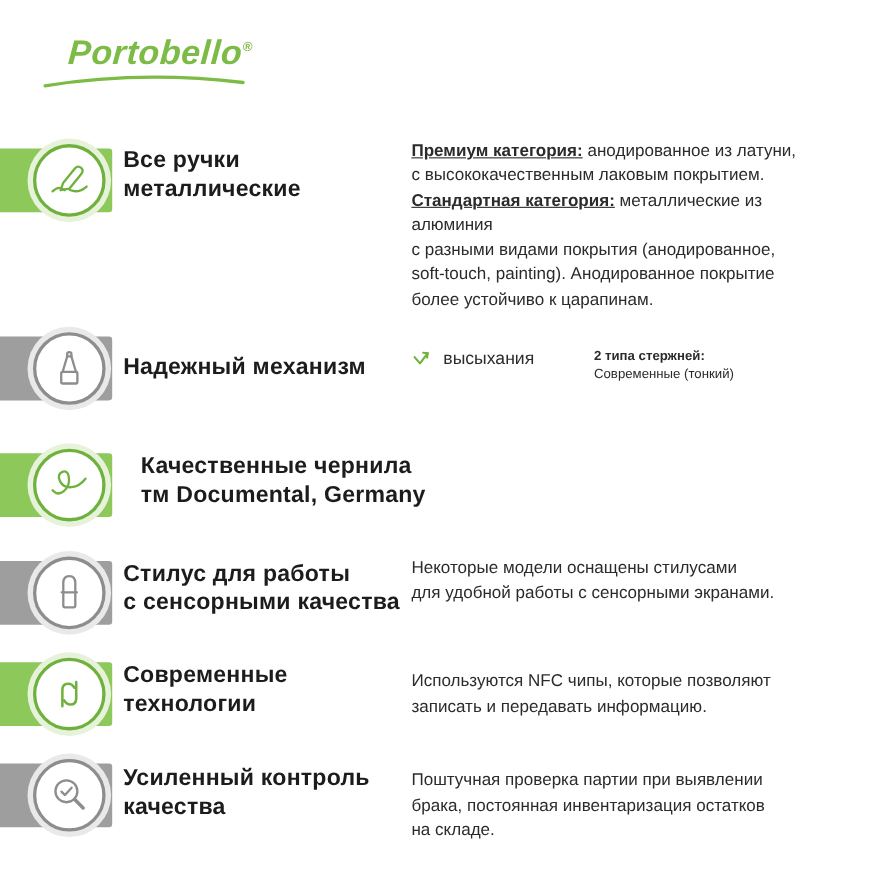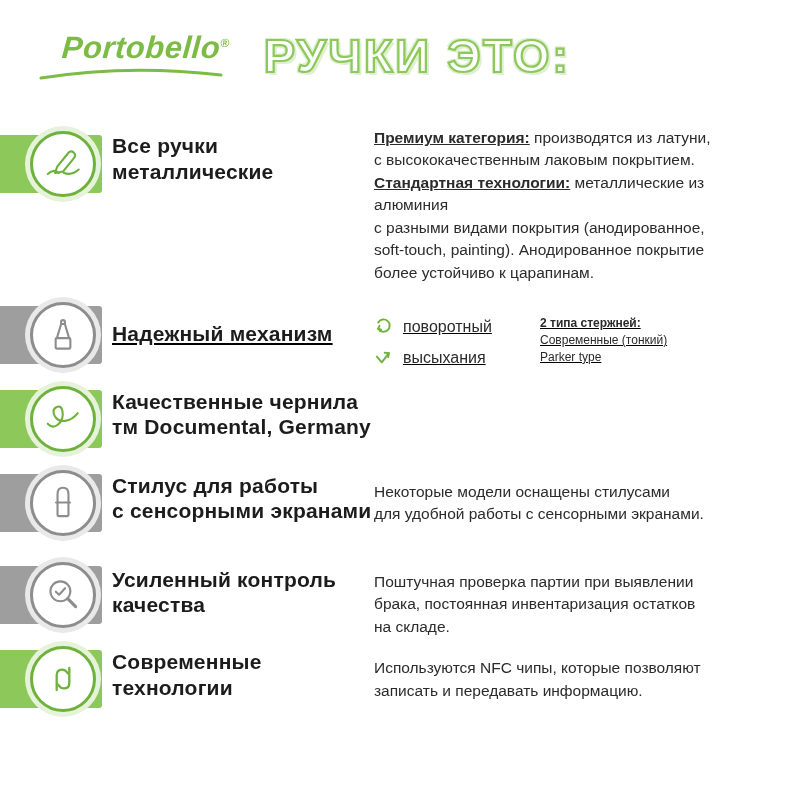--- a/index.html
+++ b/index.html
@@ -49,59 +49,58 @@
   .seg-b{font-weight:bold;text-decoration:underline;}
   
   .mech{display:flex;white-space:normal;}
   .mech-col{width:166px;flex:none;}
   .mech-item{display:flex;align-items:center;gap:10px;margin-bottom:8px;font-size:16px;}
   .mech-item svg{color:var(--green-stroke,#6FB13D);flex:none;}
   .refill-col{font-size:12px;line-height:1.4;}
   .refill-heading{font-weight:bold;}
   
   .r1{margin-bottom:10px;} .r1 .row-title{margin-top:10px;} .r1 .row-body{margin-top:4px;}
-  .r2{margin-bottom:0;text-decoration:underline;} .r2 .row-title{margin-top:27px;} .r2 .row-body{margin-top:21px;}
-  .r3{margin-bottom:2px;}  .r3 .row-title{margin-top:11px;} .r3 .row-body{margin-top:6px;}
-  .r4{margin-bottom:10px;} .r4 .row-title{margin-top:11px;} .r4 .row-body{margin-top:19px;}
+  .r2{margin-bottom:24px;} .r2 .row-title{margin-top:27px;} .r2 .row-body{margin-top:21px;}
+  .r3{margin-bottom:16px;gap:16px;}  .r3 .row-title{margin-top:11px;} .r3 .row-body{margin-top:6px;}
+  .r4{margin-bottom:10px;} .r4 .row-title{margin-top:11px;} .r4 .row-body{margin-top:8px;}
   .r5{margin-bottom:10px;} .r5 .row-title{margin-top:11px;} .r5 .row-body{margin-top:19px;}
   .r6{margin-bottom:0;}    .r6 .row-title{margin-top:13px;} .r6 .row-body{margin-top:17px;}
 </style>
 </head>
 <body>
 
 <div class="page">
 
   <div class="header">
     <div class="logo-wrap">
       <span class="logo-text"><span>Portobello</span><span class="logo-reg">®</span></span>
       <svg class="logo-swoosh" width="186" height="14" viewBox="0 0 186 14" fill="none">
         <path d="M3,11 Q90,-3 183,8" stroke="#7CBB45" stroke-width="3" stroke-linecap="round" fill="none"></path>
       </svg>
     </div>
-    <div class="page-title">РУЧКИ ЭТО:</div>
   </div>
 
   <div class="rows">
 
     <div class="row r1">
       <div class="tab green"></div>
       <div class="icon-wrap">
         <div class="icon-circle green">
           <svg width="42" height="42" viewBox="0 0 40 40" fill="none" stroke="currentColor" stroke-width="2" stroke-linecap="round" stroke-linejoin="round">
             <path d="M12.5,28.5 L14.5,22.5 L25,9.5 Q27.5,6.8 30.3,9.2 Q32.8,11.6 30.2,14.6 L20,27.2 Z"></path>
             <path d="M5.5,29.5 Q11,24 16,28.5"></path>
             <path d="M20.5,28.3 Q28,31.5 35,25.3"></path>
           </svg>
         </div>
       </div>
       <h3 class="row-title">Все ручки
 металлические</h3>
-      <div class="row-body"><span class="seg-b">Премиум категория:</span><span> производятся из латуни,
+      <div class="row-body"><span class="seg-b">Премиум категория:</span><span> анодированное из латуни,
 с высококачественным лаковым покрытием.
-</span><span class="seg-b">Стандартная технологии:</span><span> металлические из алюминия
+</span><span class="seg-b">Стандартная категория:</span><span> металлические из алюминия
 с разными видами покрытия (анодированное,
 soft-touch, painting). Анодированное покрытие
 более устойчиво к царапинам.</span></div>
     </div>
 
     <div class="row r2">
       <div class="tab gray"></div>
       <div class="icon-wrap">
         <div class="icon-circle gray">
           <svg width="42" height="42" viewBox="0 0 40 40" fill="none" stroke="currentColor" stroke-width="2" stroke-linecap="round" stroke-linejoin="round">
@@ -110,37 +109,29 @@
             <path d="M21.8,9.5 L25.8,23"></path>
             <rect x="13" y="23" width="14" height="10" rx="1"></rect>
           </svg>
         </div>
       </div>
       <h3 class="row-title">Надежный механизм</h3>
       <div class="row-body mech">
         <div class="mech-col">
           <div class="mech-item">
             <svg width="19" height="19" viewBox="0 0 20 20" fill="none" stroke="currentColor" stroke-width="2" stroke-linecap="round" stroke-linejoin="round">
-              <path d="M4.4,5.8 A6.5,6.5 0 1 1 4.4,12.3"></path>
-              <path d="M4.4,12.3 l3.1,1.1 M4.4,12.3 l1.4,-3.0"></path>
-            </svg>
-            <span>поворотный</span>
-          </div>
-          <div class="mech-item">
-            <svg width="19" height="19" viewBox="0 0 20 20" fill="none" stroke="currentColor" stroke-width="2" stroke-linecap="round" stroke-linejoin="round">
               <path d="M3,8 L8.2,14 L15.6,4.3"></path>
               <path d="M15.6,4.3 l-4.3,-0.4 M15.6,4.3 l-0.6,4.3"></path>
             </svg>
             <span>высыхания</span>
           </div>
         </div>
         <div class="refill-col">
           <div class="refill-heading">2 типа стержней:</div>
           <div>Современные (тонкий)</div>
-          <div>Parker type</div>
         </div>
       </div>
     </div>
 
     <div class="row r3">
       <div class="tab green"></div>
       <div class="icon-wrap">
         <div class="icon-circle green">
           <svg width="42" height="42" viewBox="0 0 40 40" fill="none" stroke="currentColor" stroke-width="2" stroke-linecap="round" stroke-linejoin="round">
             <path d="M5.5,24.5 Q10,29.5 15,25.5 Q21,20.5 19.5,12.5 Q18.5,6.5 13.5,8.8 Q9.2,11 12,16.8 Q15,22.5 22,21.8 Q29,21 34,14.5"></path>
@@ -156,53 +147,53 @@
       <div class="icon-wrap">
         <div class="icon-circle gray">
           <svg width="42" height="42" viewBox="0 0 40 40" fill="none" stroke="currentColor" stroke-width="2" stroke-linecap="round" stroke-linejoin="round">
             <path d="M14.8,19.5 V11.5 Q14.8,5.5 20,5.5 Q25.2,5.5 25.2,11.5 V19.5"></path>
             <path d="M13.4,19.5 H26.6"></path>
             <path d="M14.8,19.5 V31 Q14.8,32.5 16.3,32.5 H23.7 Q25.2,32.5 25.2,31 V19.5"></path>
           </svg>
         </div>
       </div>
       <h3 class="row-title">Стилус для работы
-с сенсорными экранами</h3>
+с сенсорными качества</h3>
       <div class="row-body"><span>Некоторые модели оснащены стилусами
 для удобной работы с сенсорными экранами.</span></div>
+    </div>
+
+    <div class="row r5">
+      <div class="tab green"></div>
+      <div class="icon-wrap">
+        <div class="icon-circle green">
+          <svg width="42" height="42" viewBox="0 0 40 40" fill="none" stroke="currentColor" stroke-width="2.2" stroke-linecap="round" stroke-linejoin="round">
+            <path d="M14,30.5 V16.5 Q14,11 19,11 Q22.5,11 24.5,14.5"></path>
+            <path d="M26,9.5 V23.5 Q26,29 21,29 Q17.5,29 15.5,25.5"></path>
+          </svg>
+        </div>
+      </div>
+      <h3 class="row-title">Современные
+технологии</h3>
+      <div class="row-body"><span>Используются NFC чипы, которые позволяют
+записать и передавать информацию.</span></div>
     </div>
 
     <div class="row r6">
       <div class="tab gray"></div>
       <div class="icon-wrap">
         <div class="icon-circle gray">
           <svg width="42" height="42" viewBox="0 0 40 40" fill="none" stroke="currentColor" stroke-width="2" stroke-linecap="round" stroke-linejoin="round">
             <circle cx="17.5" cy="16.5" r="9.5"></circle>
             <path d="M24.5,23.5 L32,31" stroke-width="3"></path>
             <path d="M13.2,16.8 L16.3,19.8 L22,13.5"></path>
           </svg>
         </div>
       </div>
       <h3 class="row-title">Усиленный контроль
 качества</h3>
       <div class="row-body"><span>Поштучная проверка партии при выявлении
 брака, постоянная инвентаризация остатков
 на складе.</span></div>
     </div>
 
-    <div class="row r5">
-      <div class="tab green"></div>
-      <div class="icon-wrap">
-        <div class="icon-circle green">
-          <svg width="42" height="42" viewBox="0 0 40 40" fill="none" stroke="currentColor" stroke-width="2.2" stroke-linecap="round" stroke-linejoin="round">
-            <path d="M14,30.5 V16.5 Q14,11 19,11 Q22.5,11 24.5,14.5"></path>
-            <path d="M26,9.5 V23.5 Q26,29 21,29 Q17.5,29 15.5,25.5"></path>
-          </svg>
-        </div>
-      </div>
-      <h3 class="row-title">Современные
-технологии</h3>
-      <div class="row-body"><span>Используются NFC чипы, которые позволяют
-записать и передавать информацию.</span></div>
-    </div>
-
   </div>
 </div>
 
 </body></html>

